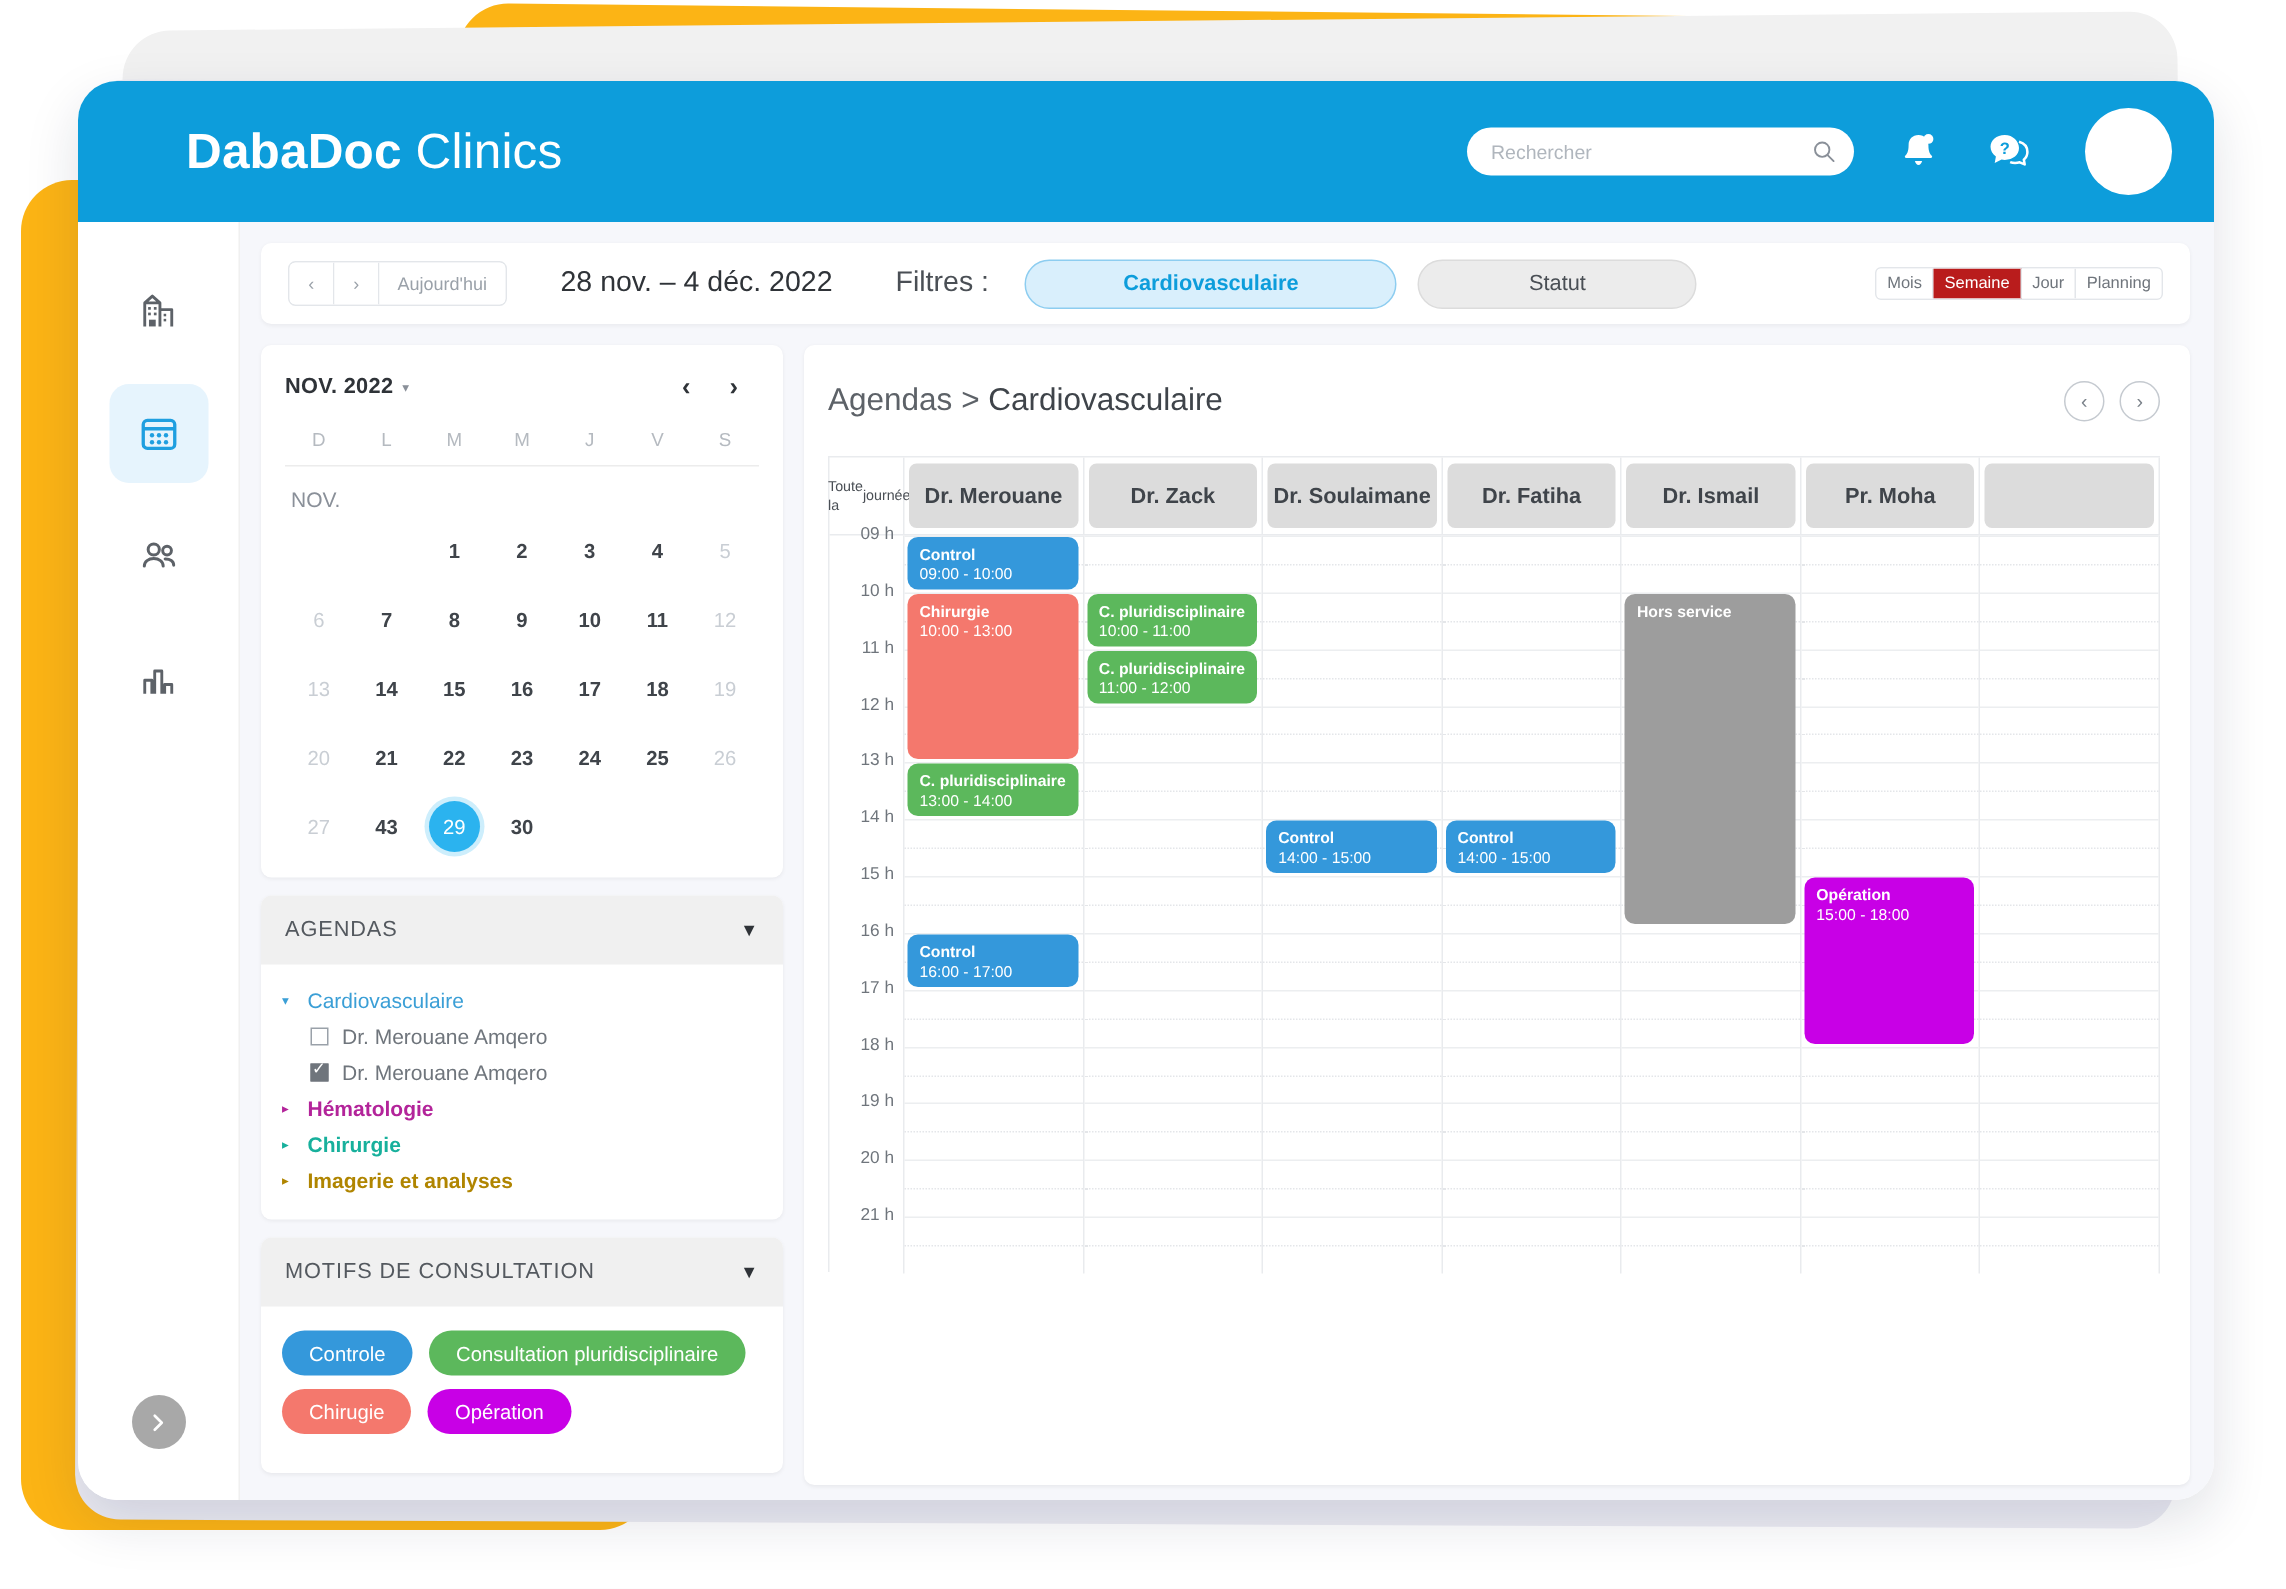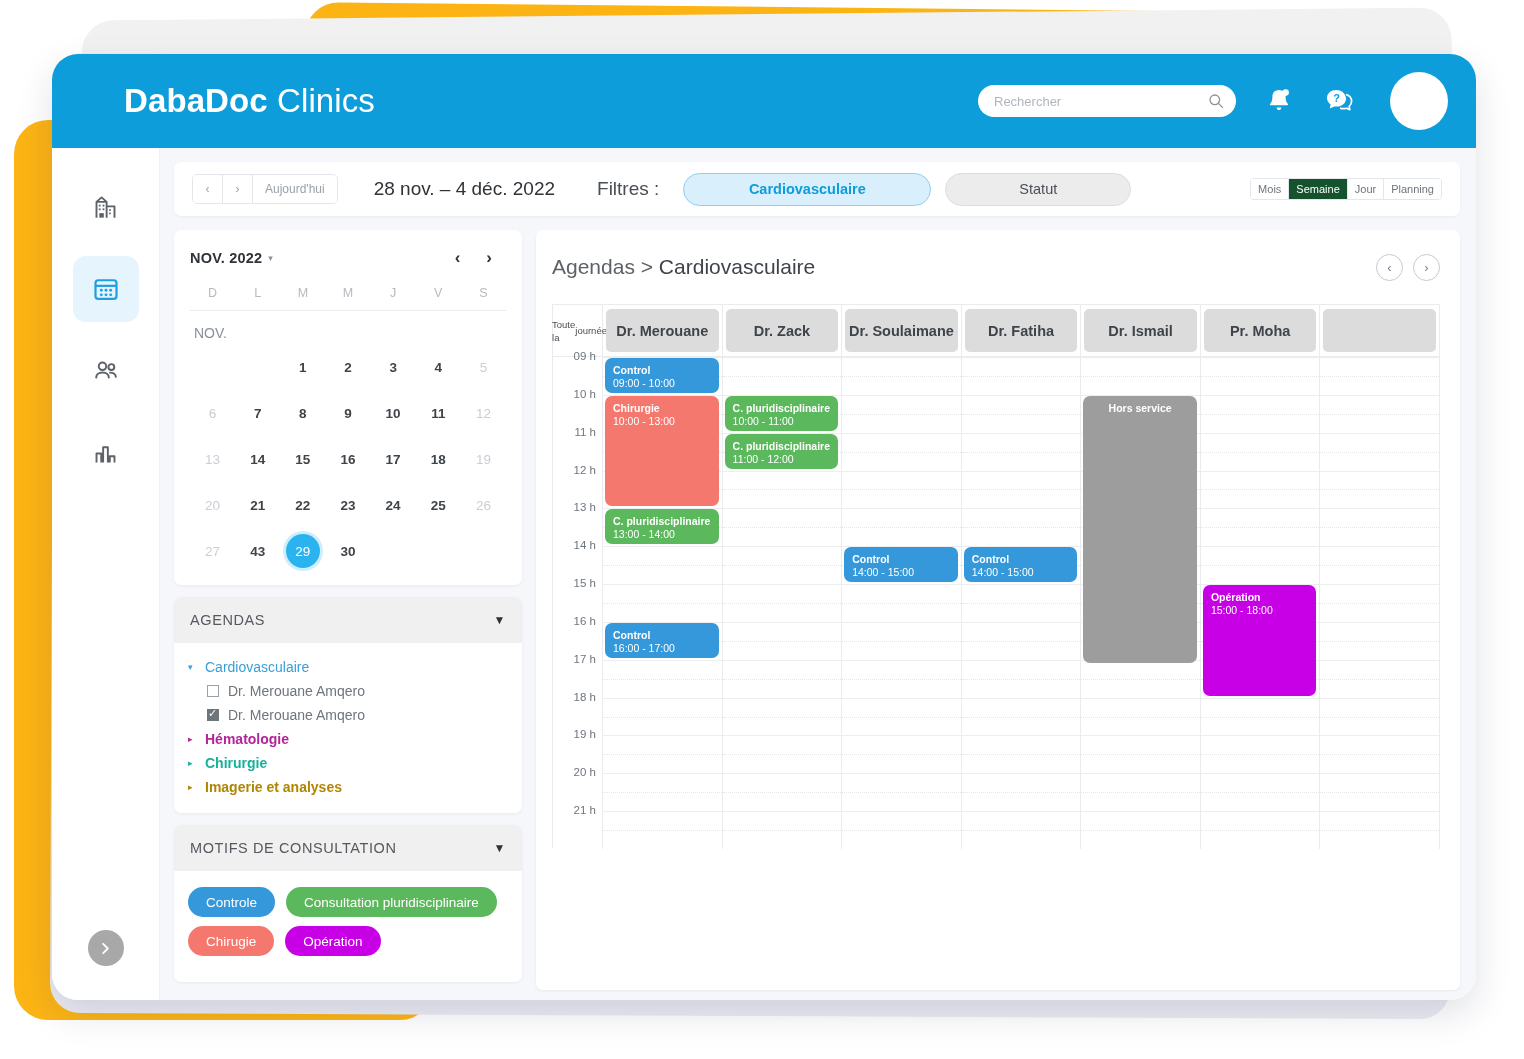--- a/index.html
+++ b/index.html
@@ -97,21 +97,21 @@
     justify-content: center; font-size: 14.5px; cursor: pointer; white-space: nowrap;
   }
   .pill-active { width: 248px; background: #d9effc; border: 1px solid #8dcdf0; color: #0d9ddb; font-weight: 700; margin-left: 24px; }
   .pill-plain  { width: 186px; background: #ececec; border: 1px solid #dcdcdc; color: #4a4f55; margin-left: 14px; }
   .viewgrp { margin-left: auto; display: flex; border: 1px solid #e3e6ea; border-radius: 4px; overflow: hidden; height: 22px; }
   .viewgrp > div {
     display: flex; align-items: center; padding: 0 7px; font-size: 11px;
     color: #6f757c; border-right: 1px solid #e3e6ea; background: #fff; cursor: pointer;
   }
   .viewgrp > div:last-child { border-right: 0; }
-  .viewgrp > div.on { background: #14532d; color: #fff; }
+  .viewgrp > div.on { background: #b91c1c; color: #fff; }
 
   .cols { display: flex; gap: 14px; margin-top: 14px; height: 760px; }
 
   
   .leftpanel { width: 348px; flex: 0 0 348px; display: flex; flex-direction: column; gap: 12px; }
   .card { background: #fff; border-radius: 7px; box-shadow: 0 1px 3px rgba(0,0,0,.06); }
 
   .cal { padding: 18px 16px 14px 16px; }
   .cal-head { display: flex; align-items: center; margin-bottom: 18px; }
   .cal-title { font-size: 14.5px; font-weight: 700; color: #2f3338; letter-spacing: .2px; }
@@ -652,21 +652,21 @@
                       <div class="hline" style="top: 302.769px;"></div>
                       <div class="hline half" style="top: 321.692px;"></div>
                       <div class="hline" style="top: 340.615px;"></div>
                       <div class="hline half" style="top: 359.538px;"></div>
                       <div class="hline" style="top: 378.462px;"></div>
                       <div class="hline half" style="top: 397.385px;"></div>
                       <div class="hline" style="top: 416.308px;"></div>
                       <div class="hline half" style="top: 435.231px;"></div>
                       <div class="hline" style="top: 454.154px;"></div>
                       <div class="hline half" style="top: 473.077px;"></div>
-                      <div class="ev" style="background: rgb(157, 157, 157); top: 38.8462px; height: 267px; text-align: center;">
+                      <div class="ev" style="background: rgb(157, 157, 157); top: 38.8462px; height: 220px;">
                         <div class="t">Hors service</div>
                       </div>
                     </div>
                     <div class="daycol">
                       <div class="hline" style="top: 0px;"></div>
                       <div class="hline half" style="top: 18.9231px;"></div>
                       <div class="hline" style="top: 37.8462px;"></div>
                       <div class="hline half" style="top: 56.7692px;"></div>
                       <div class="hline" style="top: 75.6923px;"></div>
                       <div class="hline half" style="top: 94.6154px;"></div>

